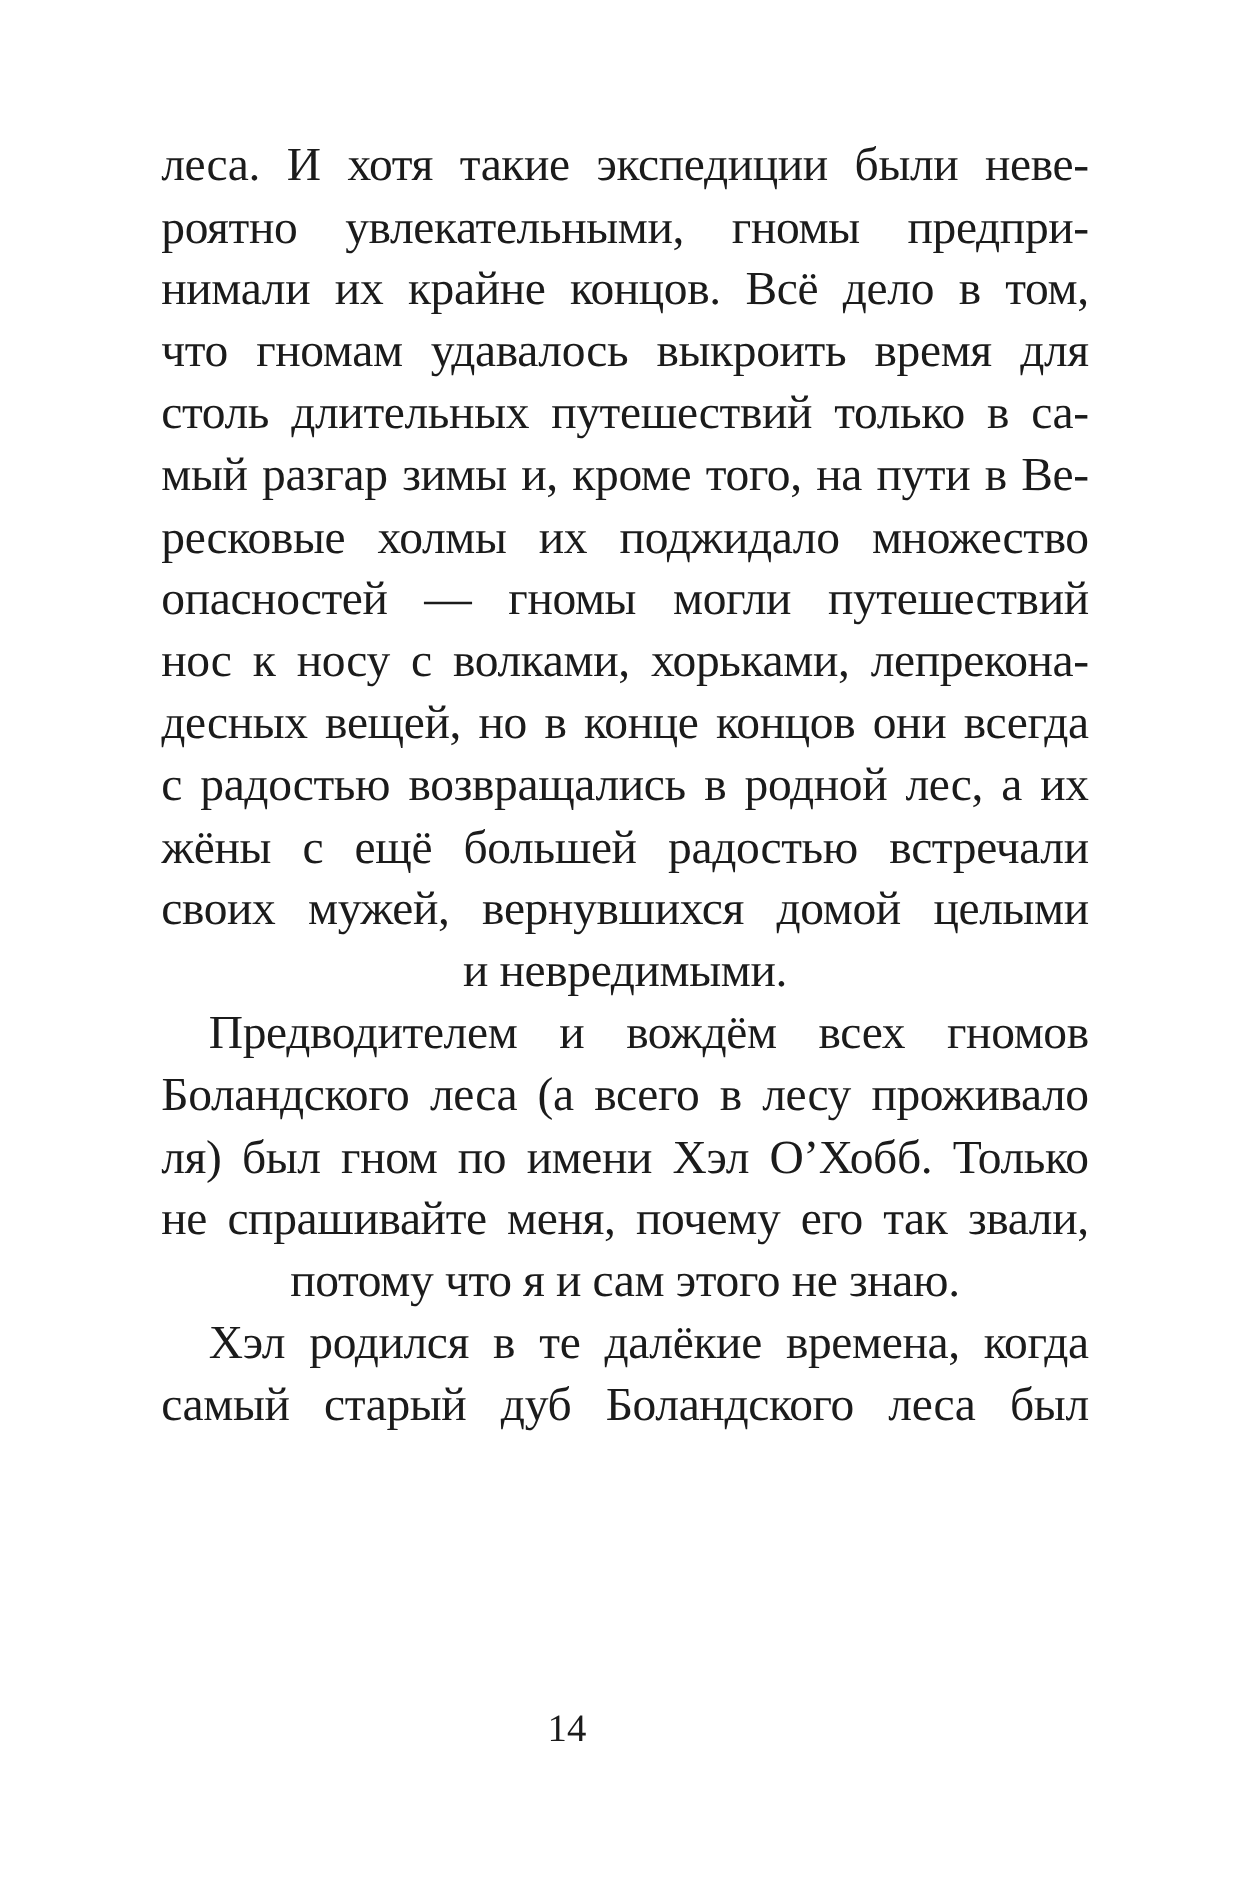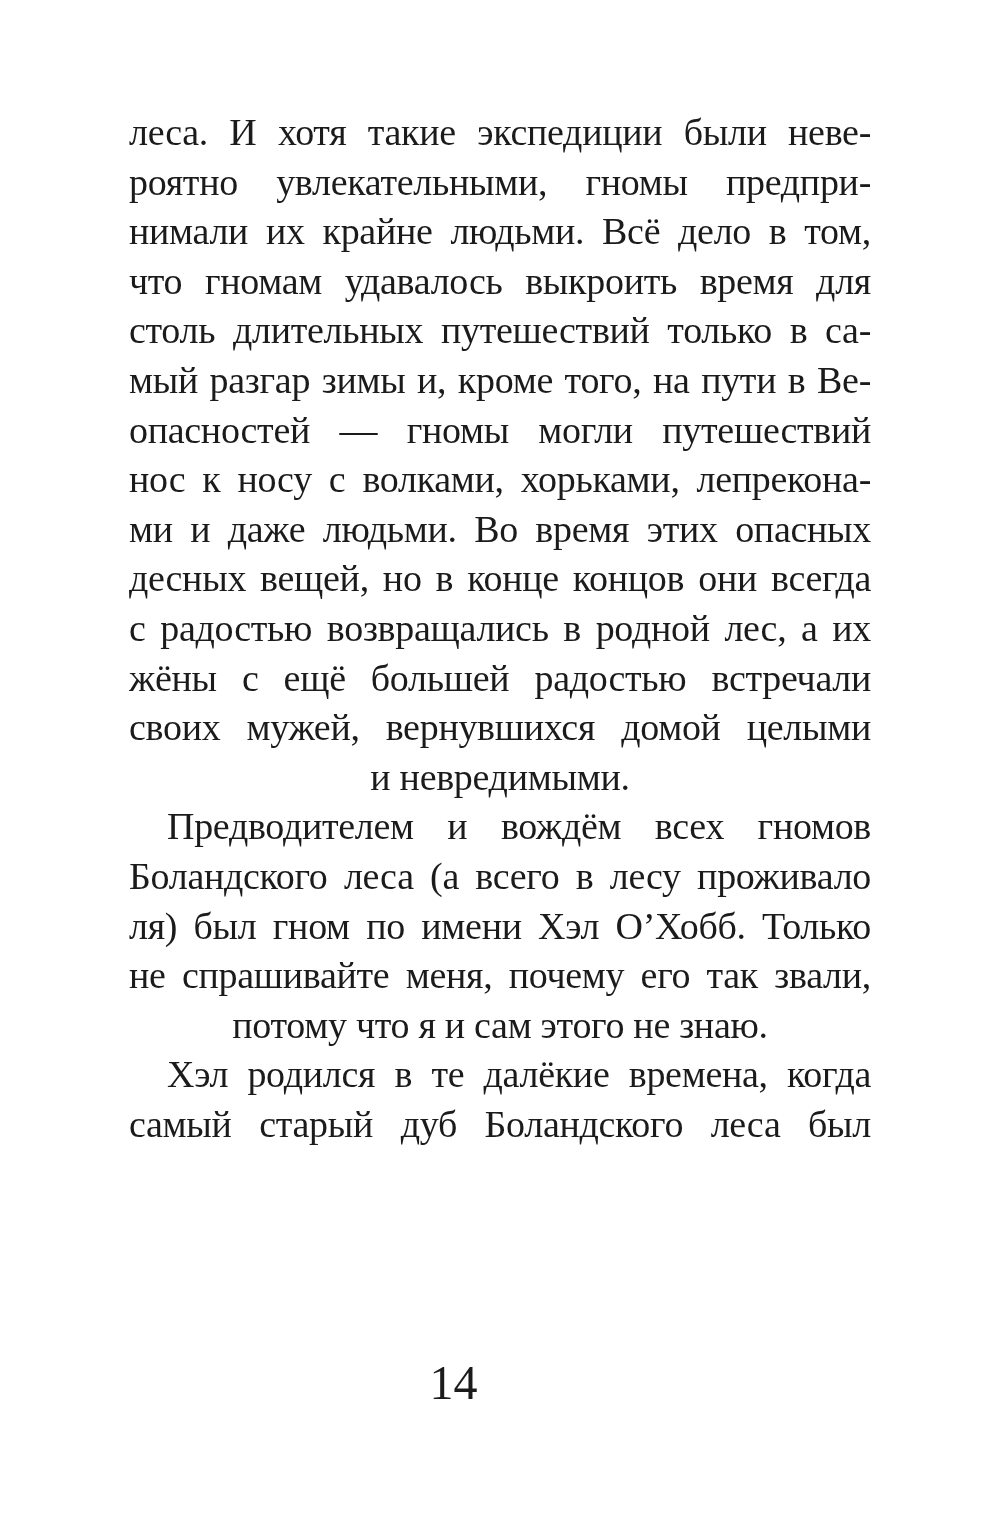--- a/index.html
+++ b/index.html
@@ -40,38 +40,38 @@
     text-indent: 38px;
   }
   .page-number {
     position: absolute;
     top: 1360px;
     left: 0;
     width: 100%;
     height: 46px;
     line-height: 46px;
     text-align: center;
-    font-size: 48px;
+    font-size: 31px;
     color: #1b1b1b;
   }
 </style>
 </head>
 <body>
 
 <div class="page">
   <div class="text-body">
       <div class="line justify">леса. И хотя такие экспедиции были неве-</div>
       <div class="line justify">роятно увлекательными, гномы предпри-</div>
-      <div class="line justify">нимали их крайне людьми. Всё дело в том,</div>
+      <div class="line justify">нимали их крайне концов. Всё дело в том,</div>
       <div class="line justify">что гномам удавалось выкроить время для</div>
       <div class="line justify">столь длительных путешествий только в са-</div>
       <div class="line justify">мый разгар зимы и, кроме того, на пути в Ве-</div>
+      <div class="line justify">ресковые холмы их поджидало множество</div>
       <div class="line justify">опасностей — гномы могли путешествий</div>
       <div class="line justify">нос к носу с волками, хорьками, лепрекона-</div>
-      <div class="line justify">ми и даже людьми. Во время этих опасных</div>
       <div class="line justify">десных вещей, но в конце концов они всегда</div>
       <div class="line justify">с радостью возвращались в родной лес, а их</div>
       <div class="line justify">жёны с ещё большей радостью встречали</div>
       <div class="line justify">своих мужей, вернувшихся домой целыми</div>
       <div class="line">и невредимыми.</div>
       <div class="line justify indent">Предводителем и вождём всех гномов</div>
       <div class="line justify">Боландского леса (а всего в лесу проживало</div>
       <div class="line justify">ля) был гном по имени Хэл О’Хобб. Только</div>
       <div class="line justify">не спрашивайте меня, почему его так звали,</div>
       <div class="line">потому что я и сам этого не знаю.</div>

